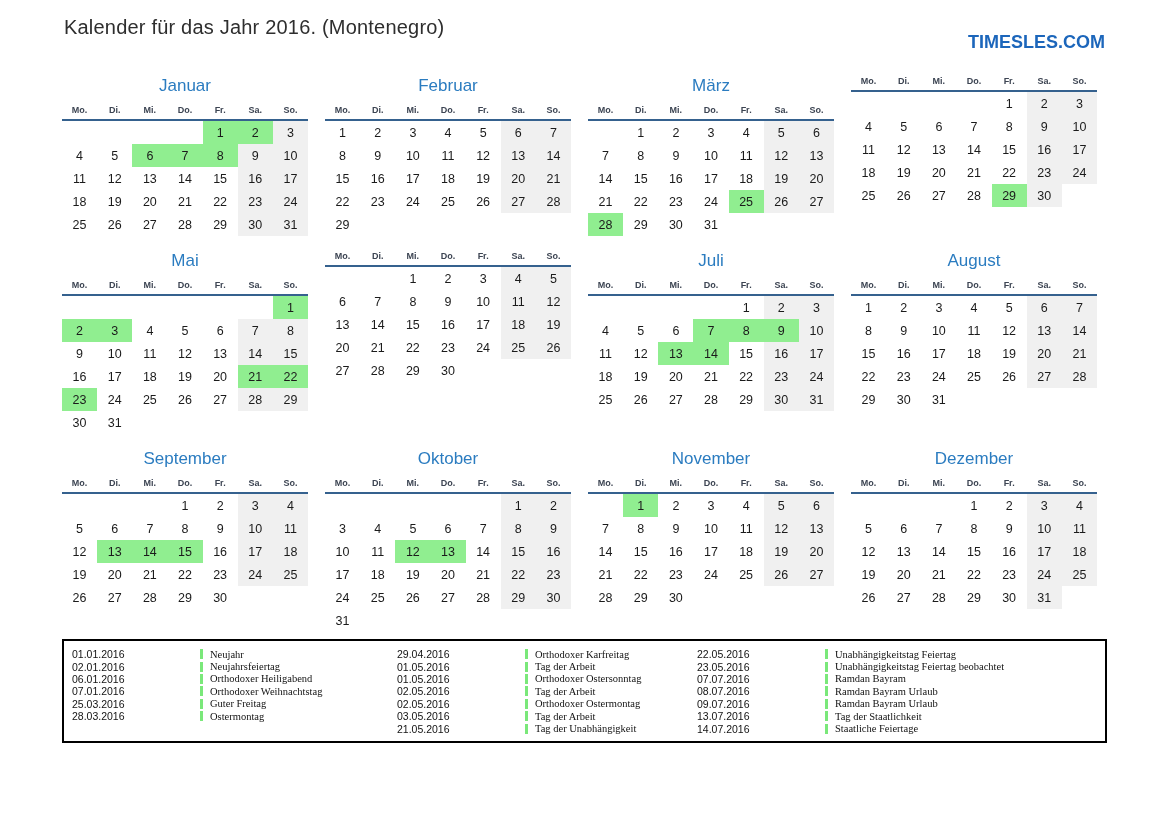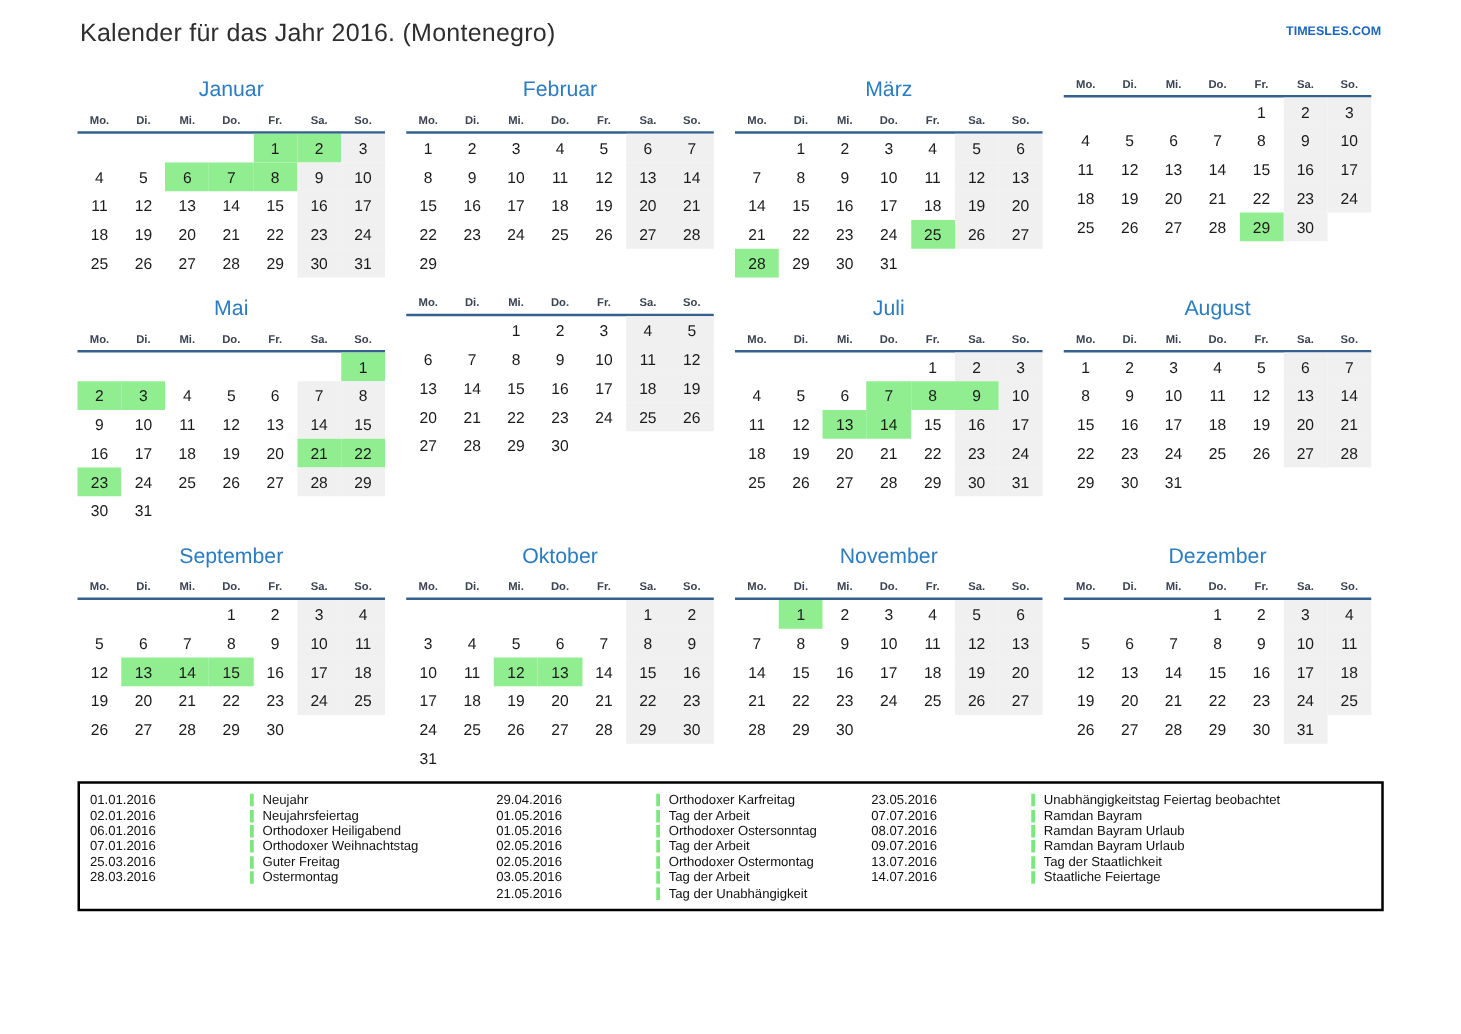--- a/index.html
+++ b/index.html
@@ -5,21 +5,21 @@
   * { margin:0; padding:0; box-sizing:border-box; }
   html,body { background:#ffffff; }
   body {
     width:1169px; height:827px; position:relative; overflow:hidden;
     font-family:"Liberation Sans", sans-serif;
   }
   .page { padding:16px 62px 0 62px; }
 
   .header-bar { display:flex; justify-content:space-between; align-items:flex-start; padding:0 2px; }
   .page-title { font-size:20px; color:#2e2e2e; letter-spacing:0.2px; }
-  .brand-link { font-size:10px; font-weight:bold; color:#1c66bb; text-decoration:none; cursor:pointer; margin-top:4px; }
+  .brand-link { font-size:18px; font-weight:bold; color:#1c66bb; text-decoration:none; cursor:pointer; margin-top:16px; }
 
   .months-grid {
     display:grid; grid-template-columns:repeat(4, 246px);
     column-gap:17px; row-gap:15px; margin-top:23px;
   }
   .month { width:246px; }
   .month-title { text-align:center; font-size:17px; color:#2b7cc0; margin-bottom:9px; }
   .weekday-row {
     display:grid; grid-template-columns:repeat(7,1fr);
     border-bottom:2px solid #35618e; padding-bottom:4px;
@@ -33,21 +33,21 @@
   .day-cell.weekend { background:#f0f0f0; }
   .day-cell.holiday { background:#90ee90; }
 
   .legend-box {
     border:2px solid #000; margin-top:7px; padding:7px 8px 6px 8px;
     display:grid; grid-template-columns:325px 300px 1fr;
   }
   .legend-row { display:flex; align-items:center; height:12.4px; }
   .legend-date { width:128px; font-size:10.5px; color:#121212; }
   .legend-bar { width:3px; height:10px; background:#7ae87a; margin-right:7px; flex:0 0 3px; }
-  .legend-label { font-size:10.5px; color:#121212; white-space:nowrap; }
+  .legend-label { font-size:10.5px; color:#121212; white-space:nowrap;font-family:Liberation Serif, serif; }
 </style>
 </head>
 <body>
 
 <div class="page">
   <div class="header-bar">
     <div class="page-title">Kalender für das Jahr 2016. (Montenegro)</div>
     <a class="brand-link">TIMESLES.COM</a>
   </div>
 
@@ -684,20 +684,25 @@
           <span class="legend-label">Tag der Arbeit</span>
         </div>
         <div class="legend-row">
           <span class="legend-date">21.05.2016</span>
           <span class="legend-bar"></span>
           <span class="legend-label">Tag der Unabhängigkeit</span>
         </div>
       </div>
       <div class="legend-col">
         <div class="legend-row">
+          <span class="legend-date">22.05.2016</span>
+          <span class="legend-bar"></span>
+          <span class="legend-label">Unabhängigkeitstag Feiertag</span>
+        </div>
+        <div class="legend-row">
           <span class="legend-date">23.05.2016</span>
           <span class="legend-bar"></span>
           <span class="legend-label">Unabhängigkeitstag Feiertag beobachtet</span>
         </div>
         <div class="legend-row">
           <span class="legend-date">07.07.2016</span>
           <span class="legend-bar"></span>
           <span class="legend-label">Ramdan Bayram</span>
         </div>
         <div class="legend-row">

